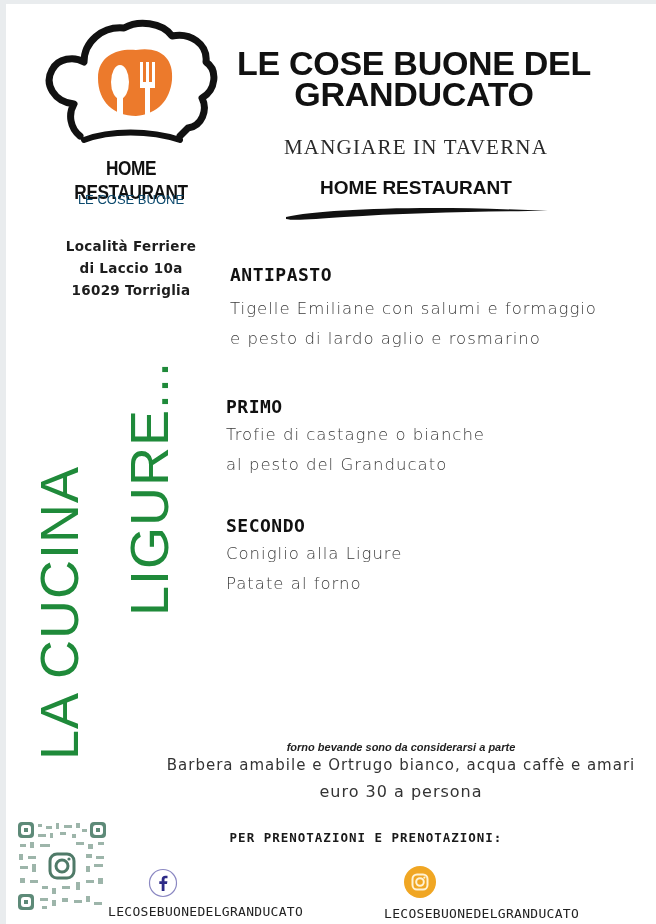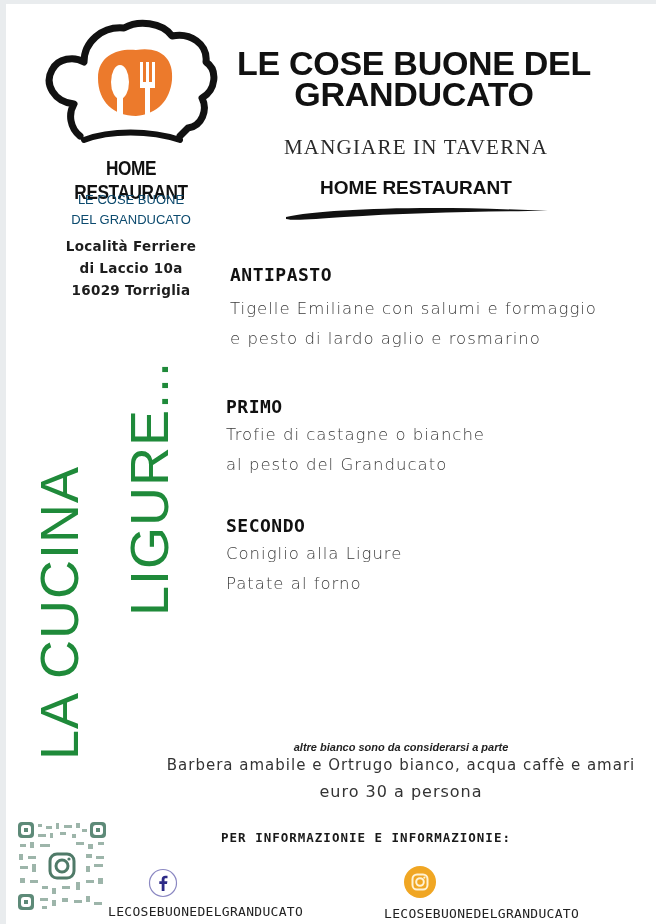--- a/index.html
+++ b/index.html
@@ -115,21 +115,20 @@
     <rect x="100" y="44" width="3" height="22" fill="#fff"></rect>
     <rect x="106" y="44" width="3" height="22" fill="#fff"></rect>
     <rect x="112" y="44" width="3" height="22" fill="#fff"></rect>
     <rect x="100" y="64" width="15" height="6" fill="#fff"></rect>
     <rect x="105" y="70" width="5" height="30" fill="#fff"></rect>
   </svg>
 
   <div class="abs logo-title">HOME RESTAURANT</div>
   <div class="abs logo-sub">
     <div>LE COSE BUONE</div>
-    <div>DEL GRANDUCATO</div>
   </div>
   <div class="abs address">
     <div>Località Ferriere</div>
     <div>di Laccio 10a</div>
     <div>16029 Torriglia</div>
   </div>
 
   <div class="abs main-title">
     <div>LE COSE BUONE DEL</div>
     <div>GRANDUCATO</div>
@@ -162,21 +161,21 @@
   <div class="abs" style="left:220px; top:511px;">
     <div class="course-title">SECONDO</div>
     <div class="course-desc" style="margin-top:3px;">
       <div>Coniglio alla Ligure</div>
       <div>Patate al forno</div>
     </div>
   </div>
 
 
   <div class="abs drinks">Barbera amabile e Ortrugo bianco, acqua caffè e amari</div>
-  <div class="abs drinks-note">altre bianco sono da considerarsi a parte</div>
+  <div class="abs drinks-note">forno bevande sono da considerarsi a parte</div>
   <div class="abs price">euro 30 a persona</div>
 
   <svg class="abs qr" viewBox="0 0 92 92">
     <rect x="0" y="0" width="92" height="92" fill="#fff"></rect>
     <g fill="#5d8a78">
       <rect x="2" y="2" width="16" height="16" rx="4"></rect>
       <rect x="74" y="2" width="16" height="16" rx="4"></rect>
       <rect x="2" y="74" width="16" height="16" rx="4"></rect>
     </g>
     <g fill="#fff">
@@ -229,21 +228,21 @@
       <rect x="70" y="76" width="4" height="6"></rect>
         <rect x="78" y="82" width="8" height="3"></rect>
         <rect x="26" y="86" width="5" height="3"></rect>
     </g>
     <rect x="30" y="30" width="32" height="32" fill="#fff"></rect>
     <rect x="34" y="34" width="24" height="24" rx="7" fill="none" stroke="#4f7a68" stroke-width="3"></rect>
     <circle cx="46" cy="46" r="6" fill="none" stroke="#4f7a68" stroke-width="3"></circle>
     <circle cx="53" cy="39" r="1.6" fill="#4f7a68"></circle>
   </svg>
 
-  <div class="abs info-label">PER INFORMAZIONIE E INFORMAZIONIE:</div>
+  <div class="abs info-label">PER PRENOTAZIONI E PRENOTAZIONI:</div>
 
   <svg class="abs fb-icon" viewBox="0 0 30 30">
     <circle cx="15" cy="15" r="13.5" fill="#fff" stroke="#8b88c2" stroke-width="1.2"></circle>
     <path d="M16.5 23 V16 H19 L19.4 13.2 H16.5 V11.6 C16.5 10.8 16.8 10.3 17.9 10.3 H19.5 V7.8 C19.2 7.8 18.3 7.7 17.3 7.7 C15.1 7.7 13.7 9 13.7 11.3 V13.2 H11.3 V16 H13.7 V23 Z" fill="#2c2a86"></path>
   </svg>
   <div class="abs handle handle-fb">LECOSEBUONEDELGRANDUCATO</div>
 
   <svg class="abs ig-icon" viewBox="0 0 32 32">
     <circle cx="16" cy="16" r="16" fill="#f0a623"></circle>
     <rect x="8.5" y="8.5" width="15" height="15" rx="4.5" fill="none" stroke="#fff2d4" stroke-width="2"></rect>

